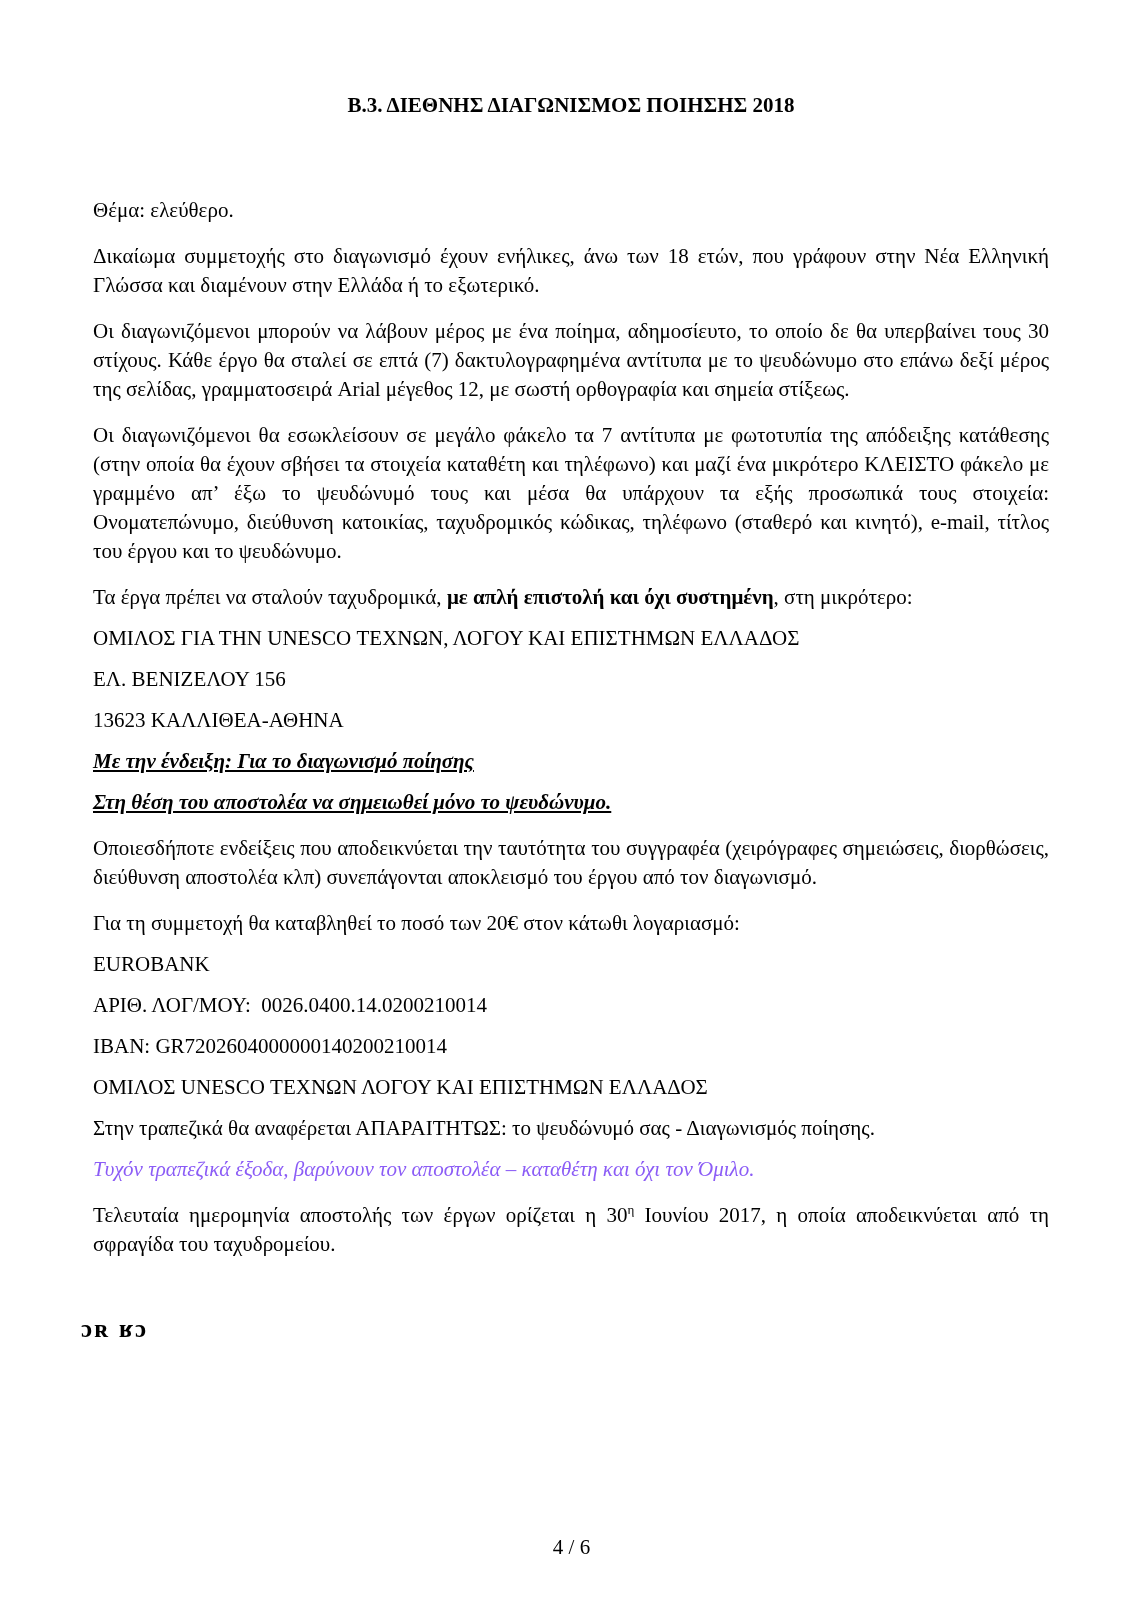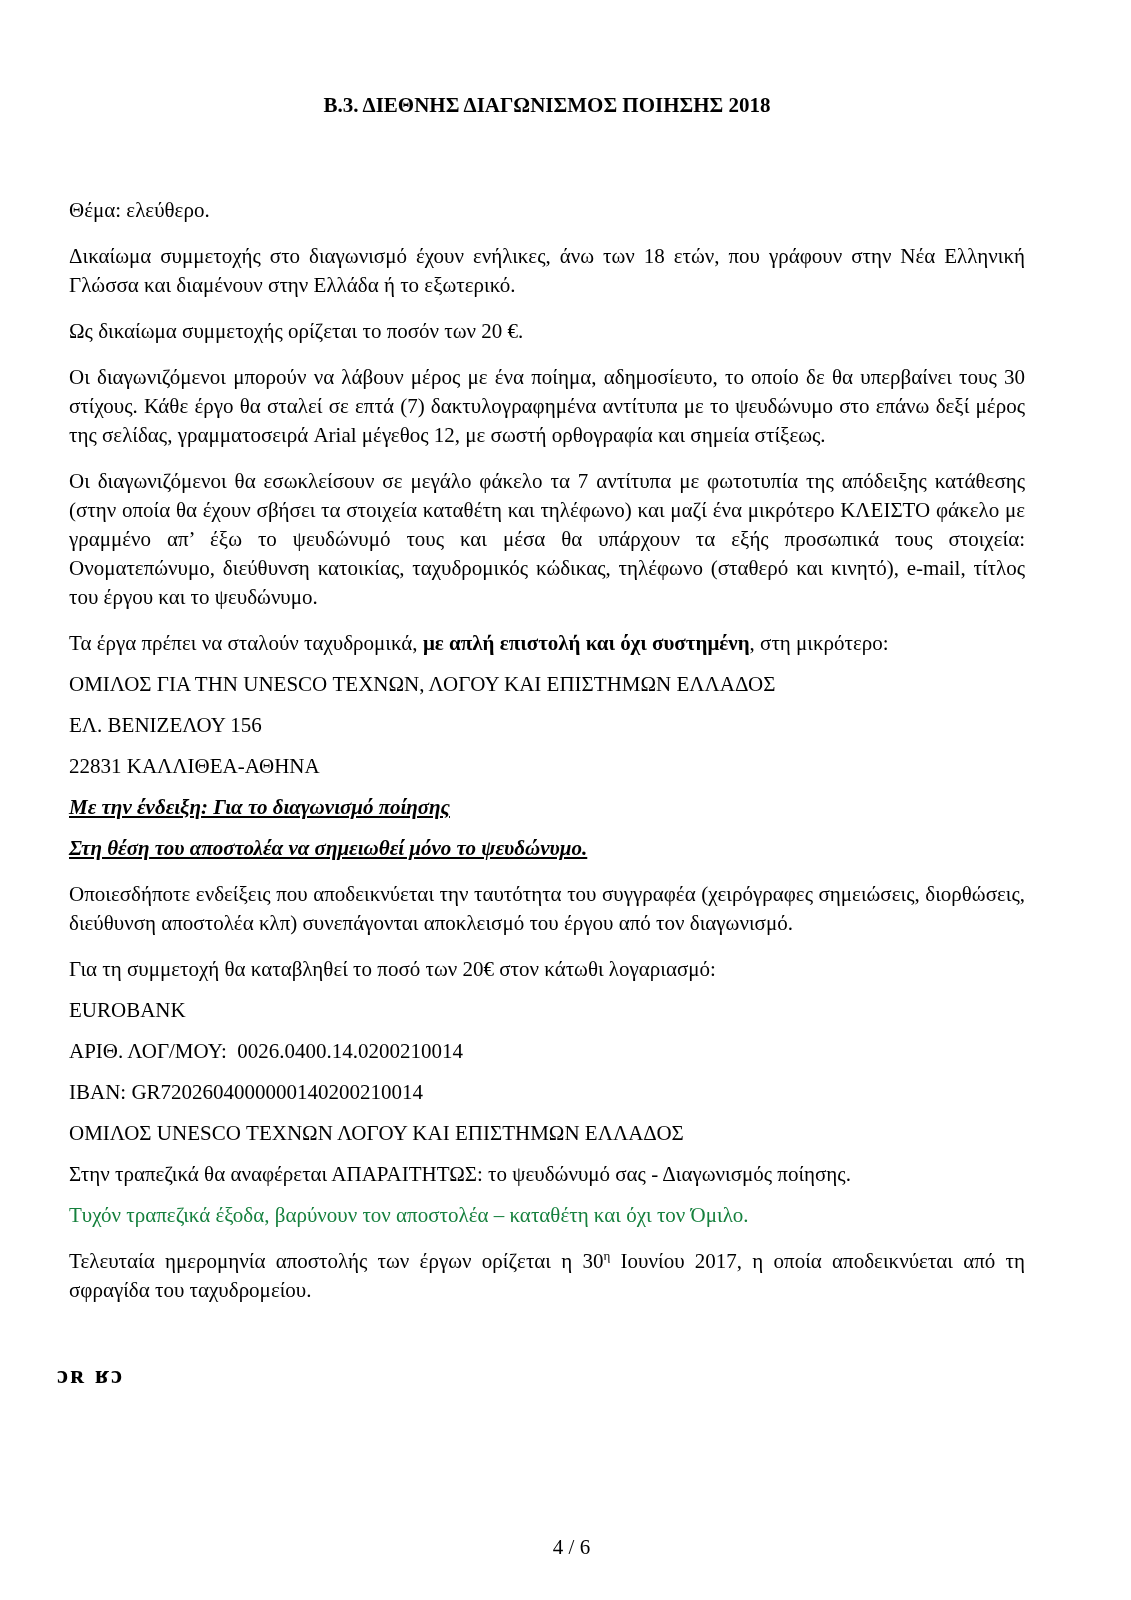--- a/index.html
+++ b/index.html
@@ -11,21 +11,21 @@
     position: relative;
     width: 1131px;
     height: 1600px;
     background: #ffffff;
     font-family: "Liberation Serif", "DejaVu Serif", serif;
     color: #000000;
     overflow: hidden;
   }
   .content {
     position: absolute;
-    left: 57px;
+    left: 81px;
     top: 0;
     width: 980px;
     font-size: 21px;
     line-height: 29px;
   }
   .content p { margin: 12px; padding: 0; }
   .doc-title {
     margin: 90px 0 0 0;
     font-size: 21px;
     line-height: 30px;
@@ -34,21 +34,22 @@
   }
   .gap       { margin-top: 17px !important; }
   .gap-title { margin-top: 76px !important; }
   .just      { text-align: justify; }
   .bi-underline {
     font-weight: bold;
     font-style: italic;
     text-decoration: underline;
   }
   .red-italic {
-    color: #15803d;
+    font-style: italic;
+    color: #8b5cf6;
   }
   b.inline-bold { font-weight: bold; }
   .deadline-date { font-weight: normal; }
   .deadline-date sup {
     font-size: 0.62em;
     vertical-align: super;
     line-height: 0;
   }
   .ornament {
     margin-top: 55px;
@@ -73,31 +74,30 @@
 
 <div class="page">
   <div class="content">
 
     <h1 class="doc-title">Β.3. ΔΙΕΘΝΗΣ ΔΙΑΓΩΝΙΣΜΟΣ ΠΟΙΗΣΗΣ 2018</h1>
 
     <p class="gap-title">Θέμα: ελεύθερο.</p>
 
     <p class="just gap">Δικαίωμα συμμετοχής στο διαγωνισμό έχουν ενήλικες, άνω των 18 ετών, που γράφουν στην Νέα Ελληνική Γλώσσα και διαμένουν στην Ελλάδα ή το εξωτερικό.</p>
 
-    <p class="gap">Ως δικαίωμα συμμετοχής ορίζεται το ποσόν των 20 €.</p>
 
     <p class="just gap">Οι διαγωνιζόμενοι μπορούν να λάβουν μέρος με ένα ποίημα, αδημοσίευτο, το οποίο δε θα υπερβαίνει τους 30 στίχους. Κάθε έργο θα σταλεί σε επτά (7) δακτυλογραφημένα αντίτυπα με το ψευδώνυμο στο επάνω δεξί μέρος της σελίδας, γραμματοσειρά Arial μέγεθος 12, με σωστή ορθογραφία και σημεία στίξεως.</p>
 
     <p class="just gap">Οι διαγωνιζόμενοι θα εσωκλείσουν σε μεγάλο φάκελο τα 7 αντίτυπα με φωτοτυπία της απόδειξης κατάθεσης (στην οποία θα έχουν σβήσει τα στοιχεία καταθέτη και τηλέφωνο) και μαζί ένα μικρότερο ΚΛΕΙΣΤΟ φάκελο με γραμμένο απ’ έξω το ψευδώνυμό τους και μέσα θα υπάρχουν τα εξής προσωπικά τους στοιχεία: Ονοματεπώνυμο, διεύθυνση κατοικίας, ταχυδρομικός κώδικας, τηλέφωνο (σταθερό και κινητό), e-mail, τίτλος του έργου και το ψευδώνυμο.</p>
 
     <div class="gap">
       <p><span>Τα έργα πρέπει να σταλούν ταχυδρομικά, </span><b class="inline-bold">με απλή επιστολή και όχι συστημένη</b><span>, στη μικρότερο:</span></p>
       <p>ΟΜΙΛΟΣ ΓΙΑ ΤΗΝ UNESCO ΤΕΧΝΩΝ, ΛΟΓΟΥ ΚΑΙ ΕΠΙΣΤΗΜΩΝ ΕΛΛΑΔΟΣ</p>
       <p>ΕΛ. ΒΕΝΙΖΕΛΟΥ 156</p>
-      <p>22831 ΚΑΛΛΙΘΕΑ-ΑΘΗΝΑ</p>
+      <p>13623 ΚΑΛΛΙΘΕΑ-ΑΘΗΝΑ</p>
       <p class="bi-underline">Με την ένδειξη: Για το διαγωνισμό ποίησης</p>
       <p class="bi-underline">Στη θέση του αποστολέα να σημειωθεί μόνο το ψευδώνυμο.</p>
     </div>
 
     <p class="just gap">Οποιεσδήποτε ενδείξεις που αποδεικνύεται την ταυτότητα του συγγραφέα (χειρόγραφες σημειώσεις, διορθώσεις, διεύθυνση αποστολέα κλπ) συνεπάγονται αποκλεισμό του έργου από τον διαγωνισμό.</p>
 
     <div class="gap">
       <p>Για τη συμμετοχή θα καταβληθεί το ποσό των 20€ στον κάτωθι λογαριασμό:</p>
       <p>EUROBANK</p>
       <p>ΑΡΙΘ. ΛΟΓ/ΜΟΥ:&nbsp; 0026.0400.14.0200210014</p>

